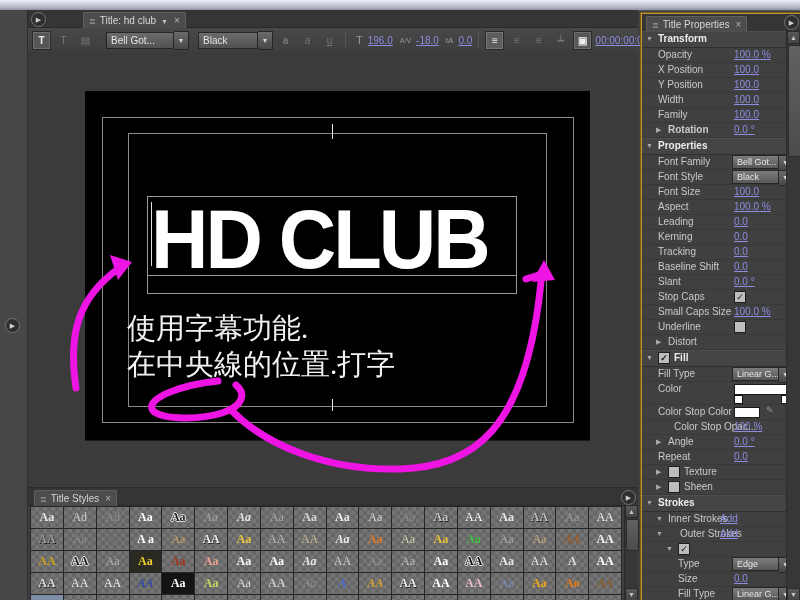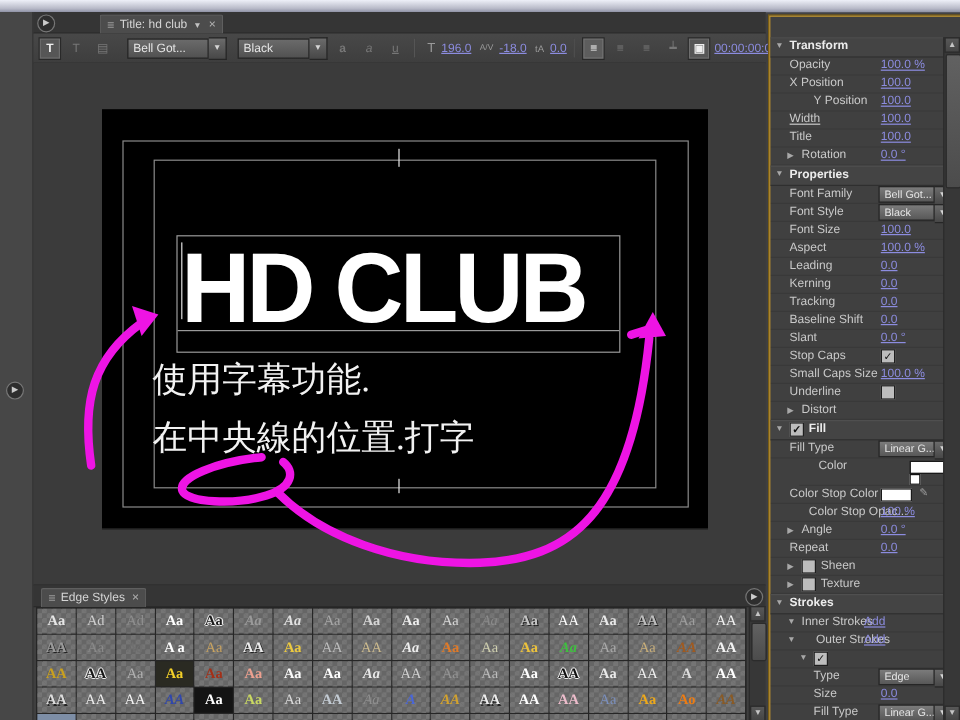--- a/index.html
+++ b/index.html
@@ -52,21 +52,21 @@
   .swatch{background-color:#666;display:flex;align-items:center;justify-content:center;overflow:hidden;
     background-image:linear-gradient(45deg,#757575 25%,transparent 25%,transparent 75%,#757575 75%),
       linear-gradient(45deg,#757575 25%,transparent 25%,transparent 75%,#757575 75%);
     background-size:8px 8px;background-position:0 0,4px 4px;
     font-family:"Liberation Serif","DejaVu Serif",serif;font-size:12px;}
   
   .propspanel{position:absolute;left:641px;top:13px;width:158px;height:587px;background:#404040;
     border:1px solid #c09530;box-shadow:0 0 0 1px #7a5e16;}
   .proprows{position:absolute;left:0;right:13px;top:17px;bottom:0;overflow:hidden;}
   .prow{position:relative;height:14px;border-bottom:1px solid rgba(0,0,0,.10);font-size:10px;color:#c9c9c9;}
-  .prow.tall{height:22px;margin-left:24px;}
+  .prow.tall{height:22px;}
   .phead{font-weight:bold;color:#ececec;background:#444;border-top:1px solid #4f4f4f;border-bottom:1px solid #2f2f2f;height:15px;}
   .twirl{position:absolute;left:4px;top:3px;font-size:7px;color:#a8a8a8;}
   .plabel{position:absolute;top:1px;white-space:nowrap;}
   .pval{position:absolute;left:92px;top:1px;white-space:nowrap;}
   .cb{display:inline-block;width:10px;height:10px;background:#bdbdbd;border:1px solid #1e1e1e;
     color:#111;font-size:9px;line-height:10px;text-align:center;vertical-align:middle;}
   .pdd{display:flex;position:absolute;left:90px;top:0;}
   .pdd .ddbox{height:12px;line-height:12px;font-size:9px;width:37px;background:linear-gradient(#7c7c7c,#585858);}
   .pdd .ddarrow{height:14px;line-height:14px;width:13px;}
   .gradbar{position:absolute;left:92px;top:2px;width:54px;height:9px;border:1px solid #1a1a1a;}
@@ -130,40 +130,40 @@
       <div class="video">
         <div class="safe" style="left:17px;top:26px;width:470px;height:304px;"></div>
         <div class="safe" style="left:43px;top:42px;width:417px;height:272px;"></div>
         <div class="tick" style="left:247px;top:33px;height:15px;"></div>
         <div class="tick" style="left:247px;top:308px;height:12px;"></div>
         <div class="textbox" style="left:62px;top:105px;width:368px;height:96px;">
           <div class="tbline" style="top:78px;"></div>
           <div class="caret" style="left:3px;top:5px;height:64px;"></div>
         </div>
         <div class="hdtext" style="left:66px;top:107px;">HD CLUB</div>
-        <div class="cjnote" style="left:42px;top:206px;">使用字幕功能.</div>
+        <div class="cjnote" style="left:42px;top:218px;">使用字幕功能.</div>
         <div class="cjnote" style="left:42px;top:254px;">在中央線的位置.打字</div>
       </div>
       <svg class="anno" width="610" height="435" viewBox="0 0 610 435">
         <g stroke="#ee14e4" stroke-width="7" fill="none" stroke-linecap="round">
           <path d="M 48 336 C 40 282, 50 246, 90 217"></path>
           <path d="M 190 329 C 152 333, 120 346, 124 357 C 128 367, 168 369, 194 361 C 216 354, 218 341, 208 333"></path>
           <path d="M 204 359 C 240 395, 302 419, 372 417 C 445 414, 498 380, 513 230"></path>
           <path d="M 514 222 L 498 227"></path>
         </g>
         <polygon points="104,210 82,203 90,228" fill="#ee14e4"></polygon>
         <polygon points="516,208 504,230 527,228" fill="#ee14e4"></polygon>
       </svg>
     </div>
   </div>
 
   <div class="stylespanel">
     <div class="tabbar">
       <div class="tab" style="left:6px;">
-        <span class="grip">≣</span><span>Edge Styles</span><span class="tclose">×</span>
+        <span class="grip">≣</span><span>Title Styles</span><span class="tclose">×</span>
       </div>
       <div class="roundbtn" style="right:2px;top:2px;left:auto;">▶</div>
     </div>
     <div class="stylesgrid" id="stylesGrid">
         <div class="swatch" style="color: rgb(230, 230, 230); font-weight: bold;">Aa</div>
         <div class="swatch" style="color: rgb(207, 207, 207); font-weight: normal;">Ad</div>
         <div class="swatch" style="color: rgb(143, 143, 143); font-weight: normal;">Ad</div>
         <div class="swatch" style="color: rgb(255, 255, 255); font-weight: bold;">Aa</div>
         <div class="swatch" style="color: rgb(28, 28, 28); font-weight: bold; text-shadow: rgb(238, 238, 238) -1px 0px, rgb(238, 238, 238) 1px 0px, rgb(238, 238, 238) 0px -1px, rgb(238, 238, 238) 0px 1px;">Aa</div>
         <div class="swatch" style="color: rgb(154, 154, 154); font-weight: bold; font-style: italic;">Aa</div>
@@ -253,48 +253,54 @@
         <div class="swatch" style="color: rgb(224, 181, 47); font-weight: bold;">Aa</div>
       </div>
     <div class="vscroll">
       <div class="sarrow" style="top:0;">▲</div>
       <div class="sthumb" style="top:14px;height:30px;"></div>
       <div class="sarrow" style="bottom:0;">▼</div>
     </div>
   </div>
 
   <div class="propspanel">
+    <div class="tabbar">
+      <div class="tab" style="left:4px;">
+        <span class="grip">≣</span><span>Title Properties</span><span class="tclose">×</span>
+      </div>
+      <div class="roundbtn" style="right:1px;top:1px;left:auto;">▶</div>
+    </div>
     <div class="proprows" id="propRows">
         <div class="prow phead">
           <span class="twirl" style="left: 4px;">▼</span>
           <span class="plabel" style="left: 16px;">Transform</span>
         </div>
         <div class="prow">
           <span class="plabel" style="left: 16px;">Opacity</span>
           <span class="pval hot">100.0 %</span>
         </div>
         <div class="prow">
           <span class="plabel" style="left: 16px;">X Position</span>
           <span class="pval hot">100.0</span>
         </div>
         <div class="prow">
-          <span class="plabel" style="left: 16px; margin-left: 20px;">Y Position</span>
+          <span class="plabel" style="left: 16px;">Y Position</span>
           <span class="pval hot">100.0</span>
         </div>
         <div class="prow">
-          <span class="plabel" style="left: 16px; text-decoration: underline;">Width</span>
+          <span class="plabel" style="left: 16px;">Width</span>
           <span class="pval hot">100.0</span>
         </div>
         <div class="prow">
-          <span class="plabel" style="left: 16px;">Title</span>
+          <span class="plabel" style="left: 16px;">Family</span>
           <span class="pval hot">100.0</span>
         </div>
         <div class="prow">
           <span class="twirl" style="left: 14px;">▶</span>
-          <span class="plabel" style="left: 26px;">Rotation</span>
+          <span class="plabel" style="left: 26px; font-weight: bold;">Rotation</span>
           <span class="pval hot">0.0 °</span>
         </div>
         <div class="prow phead">
           <span class="twirl" style="left: 4px;">▼</span>
           <span class="plabel" style="left: 16px;">Properties</span>
         </div>
         <div class="prow">
           <span class="plabel" style="left: 16px;">Font Family</span>
           <div class="pdd">
             <div class="ddbox">Bell Got...</div>
@@ -384,26 +390,26 @@
           <span class="plabel" style="left: 26px;">Angle</span>
           <span class="pval hot">0.0 °</span>
         </div>
         <div class="prow">
           <span class="plabel" style="left: 16px;">Repeat</span>
           <span class="pval hot">0.0</span>
         </div>
         <div class="prow">
           <span class="twirl" style="left: 14px;">▶</span>
           <span class="cb" style="position: absolute; left: 26px; top: 1px;"></span>
-          <span class="plabel" style="left: 42px;">Sheen</span>
+          <span class="plabel" style="left: 42px;">Texture</span>
         </div>
         <div class="prow">
           <span class="twirl" style="left: 14px;">▶</span>
           <span class="cb" style="position: absolute; left: 26px; top: 1px;"></span>
-          <span class="plabel" style="left: 42px;">Texture</span>
+          <span class="plabel" style="left: 42px;">Sheen</span>
         </div>
         <div class="prow phead">
           <span class="twirl" style="left: 4px;">▼</span>
           <span class="plabel" style="left: 16px;">Strokes</span>
         </div>
         <div class="prow">
           <span class="twirl" style="left: 14px;">▼</span>
           <span class="plabel" style="left: 26px;">Inner Strokes</span>
           <span class="pval hot" style="left: 78px;">Add</span>
         </div>

